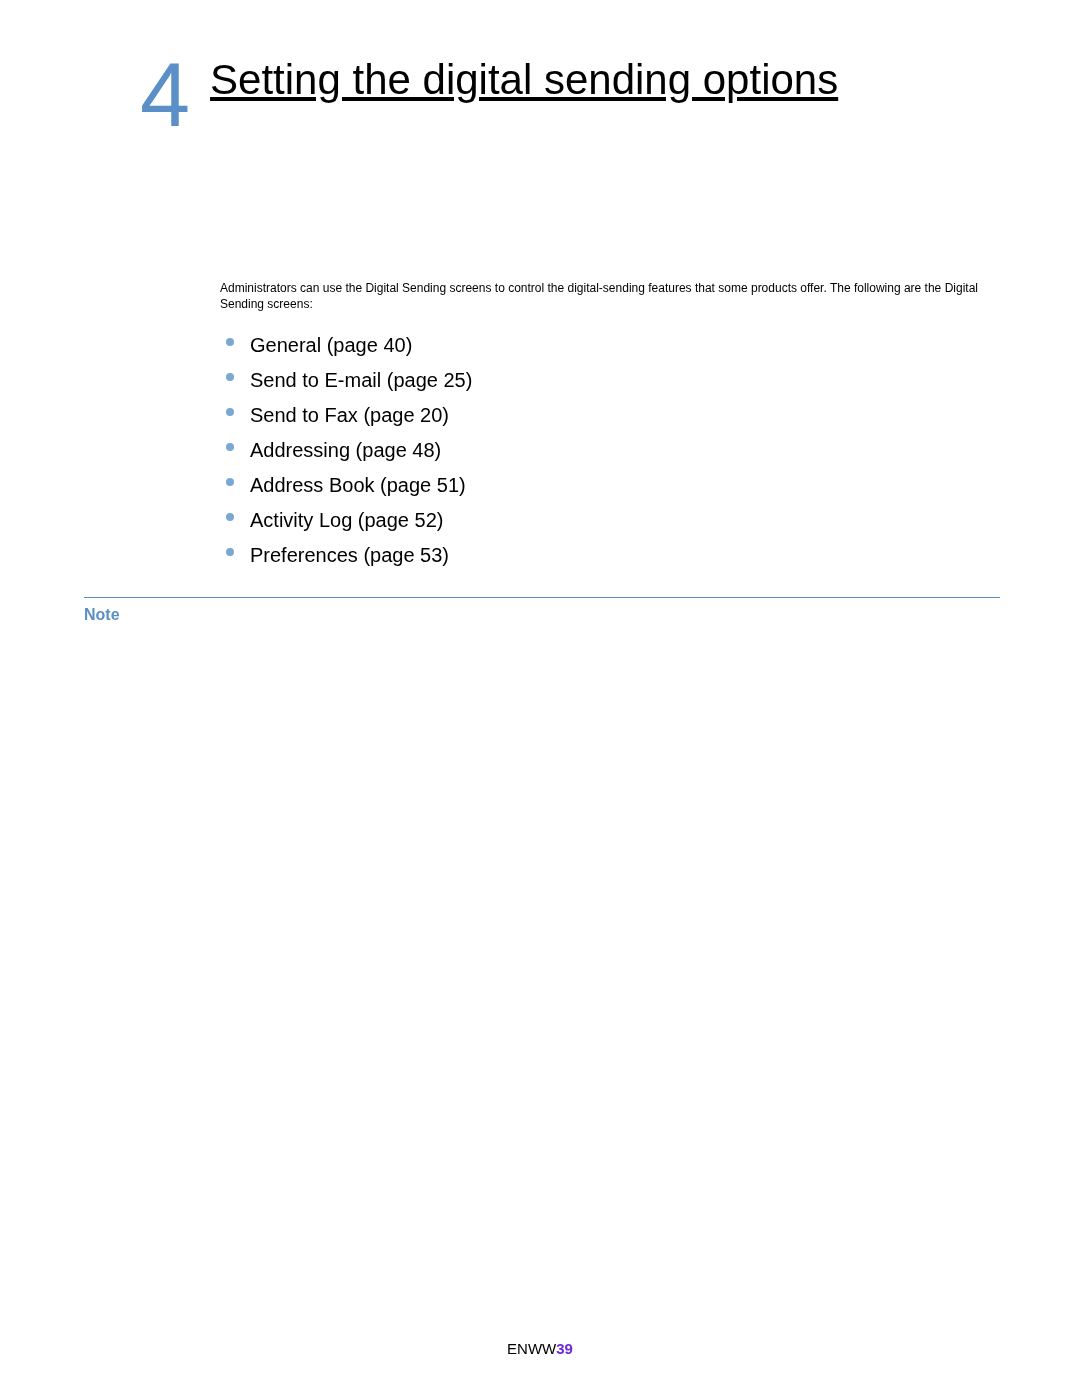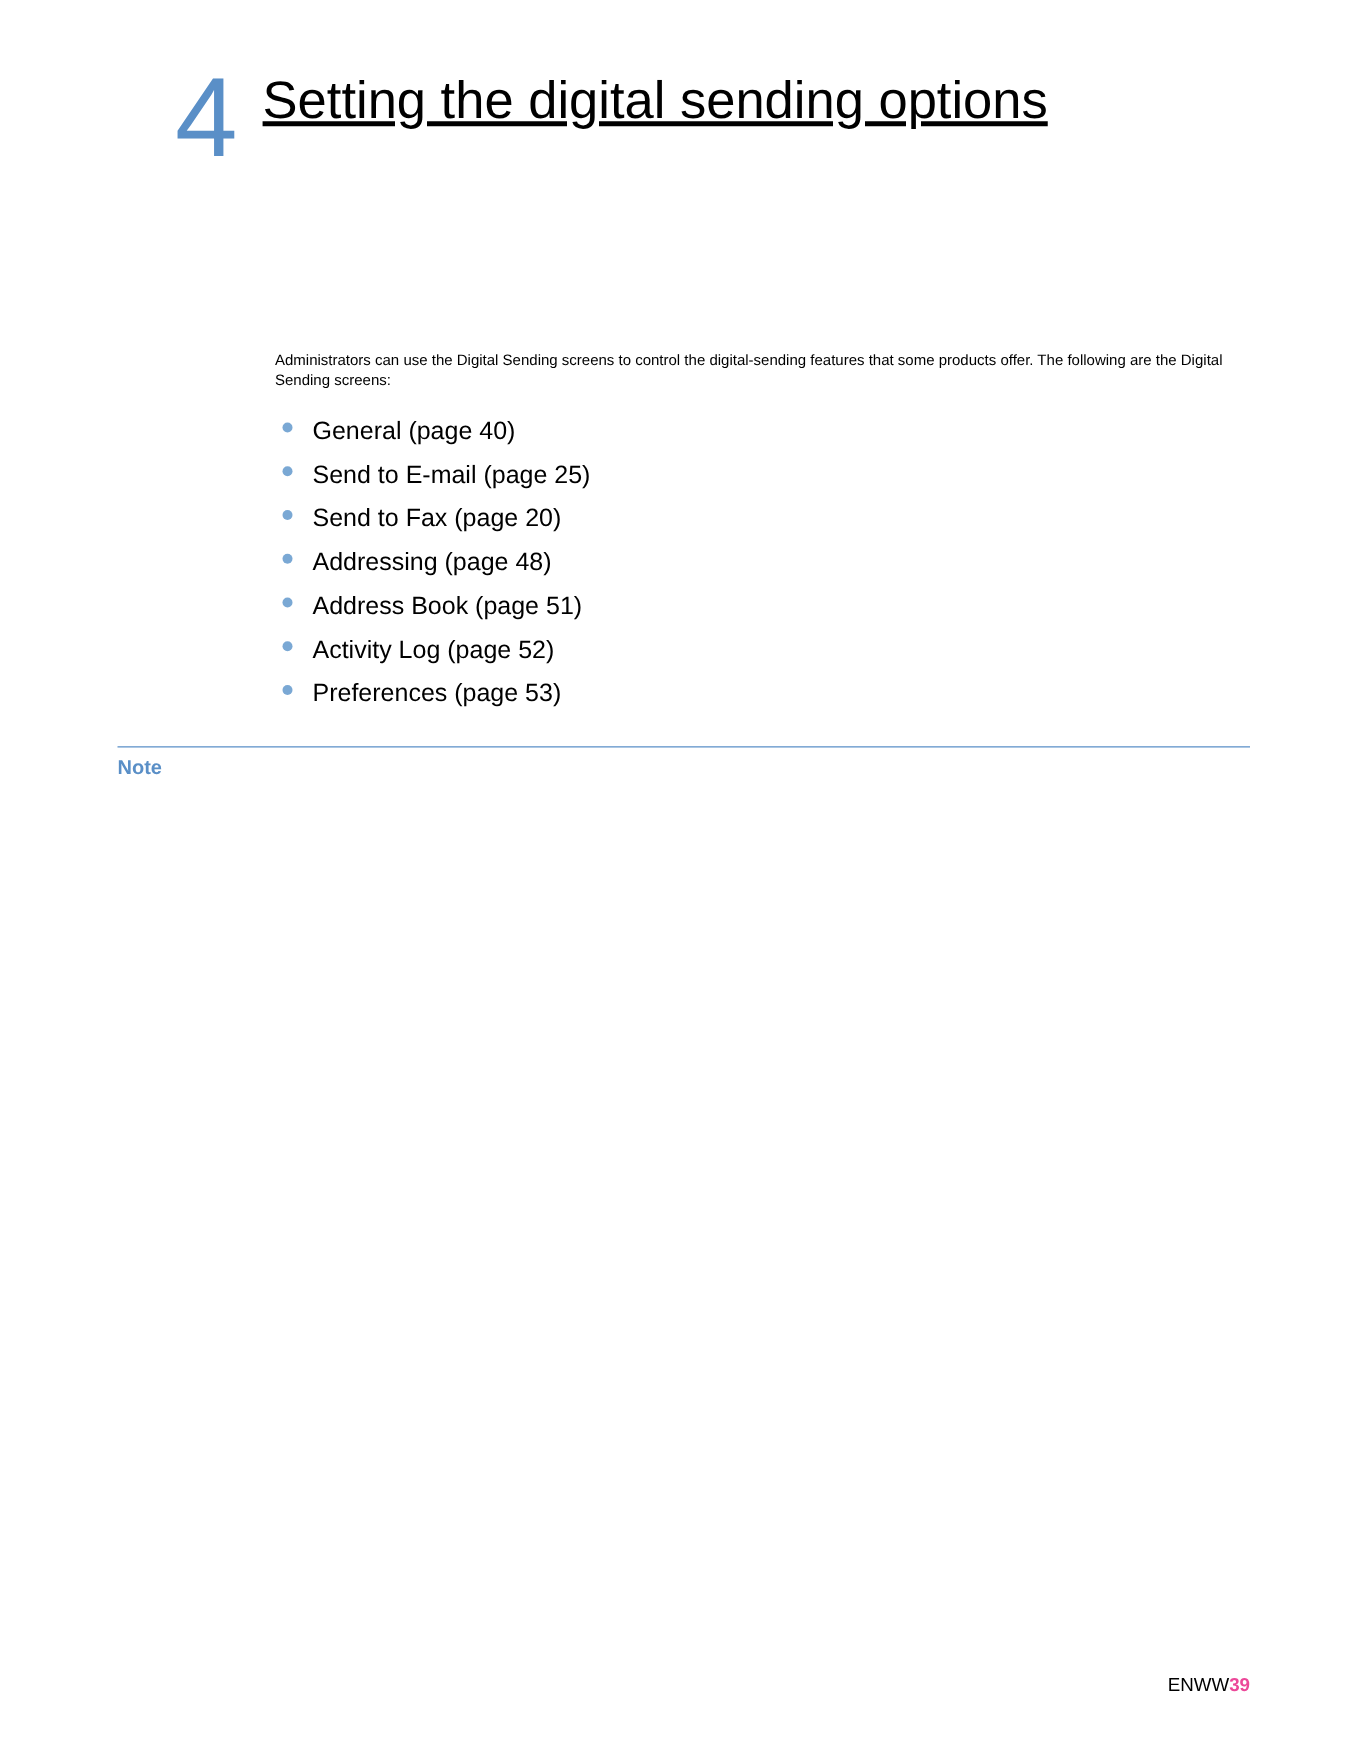--- a/index.html
+++ b/index.html
@@ -72,49 +72,49 @@
       width: 8px;
       height: 8px;
       background: #7aa8d4;
       border-radius: 50%;
     }
     .note-block {
       display: flex;
       align-items: flex-start;
       border-top: 1px solid #5a8fc7;
       padding-top: 8px;
-      margin-left: 14px;
+      margin-left: 4px;
     }
     .note-label {
       color: #5a8fc7;
       font-weight: bold;
       font-size: 16px;
       width: 140px;
       flex-shrink: 0;
     }
     .note-text {
       font-size: 16px;
       color: #000000;
       line-height: 1.35;
     }
     .footer {
       position: absolute;
       bottom: 40px;
       left: 80px;
       right: 80px;
       display: flex;
-      justify-content: flex-end;
+      justify-content: center;
       font-size: 15px;
     }
     .footer-left {
       color: #000000;
     }
     .footer-right {
       font-weight: bold;
-      color: #ec4899;
+      color: #6d28d9;
     }
   </style>
 </head>
 <body>
 
 <div class="page-container">
 
   <div class="chapter-header">
     <div class="chapter-number">4</div>
     <div class="chapter-title">Setting the digital sending options</div>

